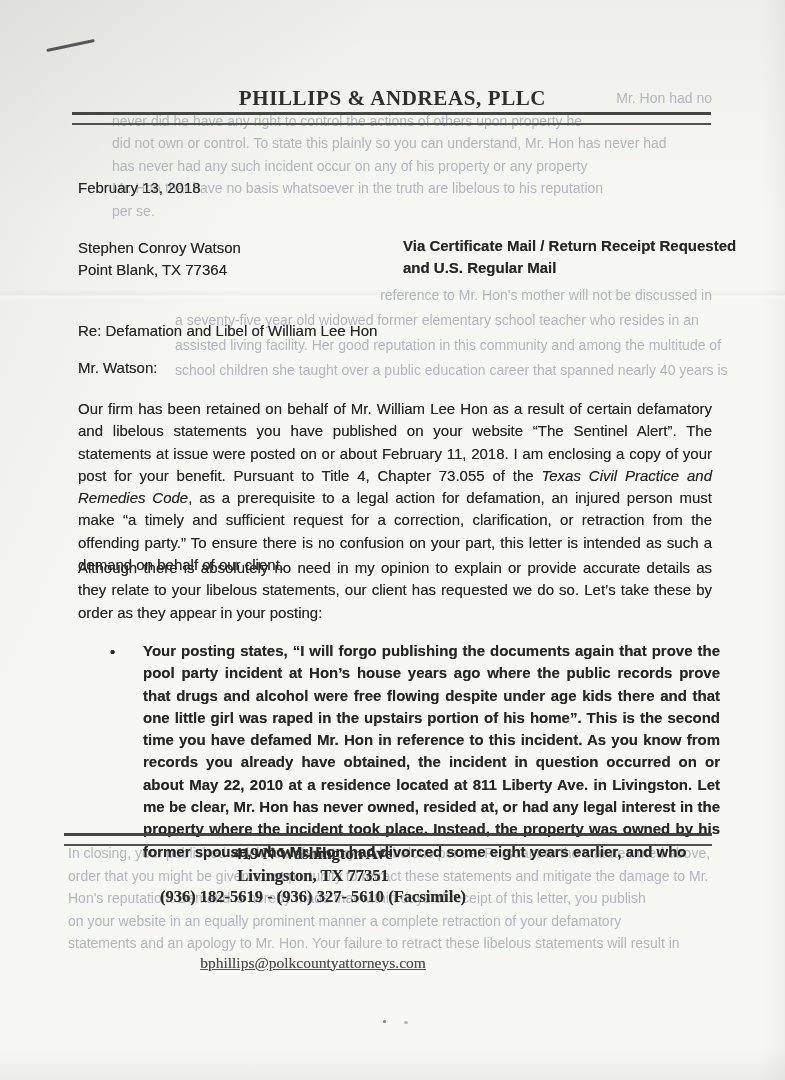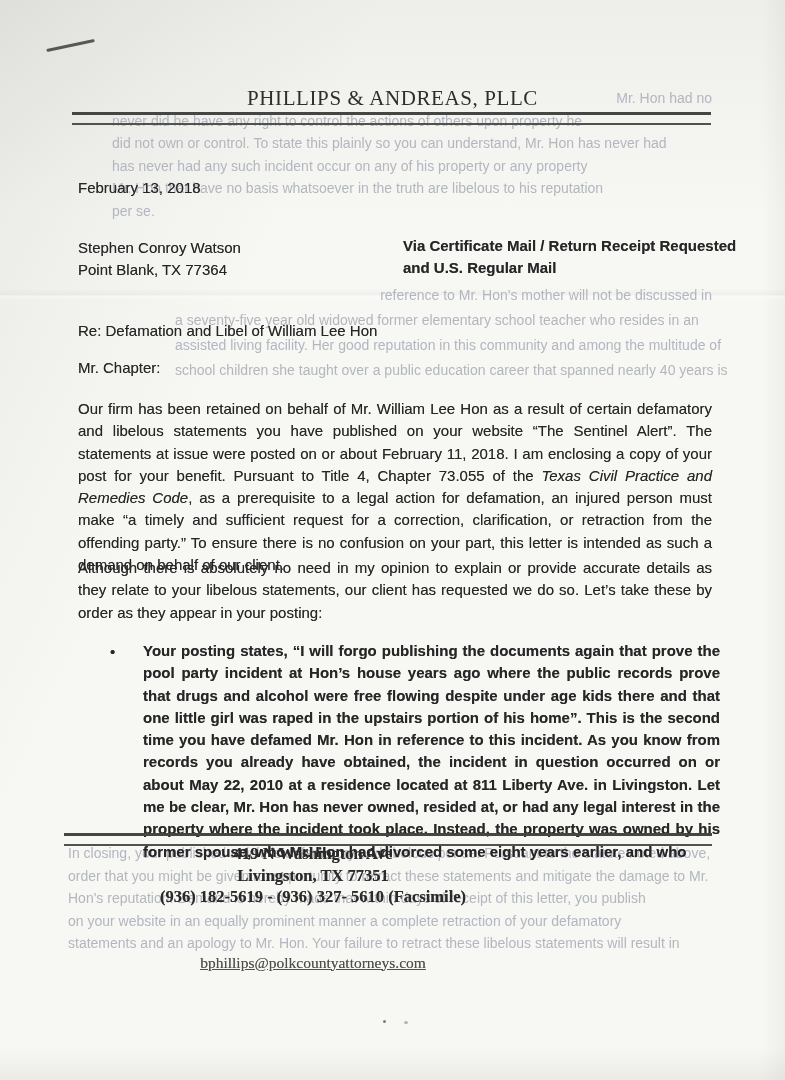--- a/index.html
+++ b/index.html
@@ -27,21 +27,21 @@
   .bleed{color:#b2b7bf;filter:blur(0.45px);z-index:1;font-size:14px;line-height:22.5px;}
   .bleed div{white-space:nowrap;}
   .bleed-top{left:112px;top:87px;width:600px;}
   .bleed-top div:first-child{text-align:right;}
   .bleed-mid{left:175px;top:283px;width:537px;line-height:25px;}
   .bleed-mid div:first-child{text-align:right;}
   .bleed-side{left:185px;top:596px;width:527px;}
   .bleed-bottom{left:68px;top:842px;width:648px;}
   
   .letterhead{left:0;top:86px;width:785px;text-align:center;z-index:2;
-    font-family:"Liberation Serif", serif;font-size:21px;font-weight:400;
+    font-family:"Liberation Serif", serif;font-size:21px;font-weight:700;
     letter-spacing:.6px;color:#2e2e2c;}
   .rule{height:8px;border-top:3px solid #454543;border-bottom:2px solid #51514f;z-index:2;}
   .rule-top{left:72px;top:112px;width:639px;}
   .rule-bottom{left:64px;top:833px;width:648px;}
   
   .txt{font-size:15px;line-height:22.3px;z-index:2;color:#262626;
     text-shadow:0 0 .5px rgba(40,40,40,.55);}
   .date{left:78px;top:177px;}
   .recipient{left:78px;top:237px;}
   .delivery{left:403px;top:235px;font-weight:700;}
@@ -101,21 +101,21 @@
     <div>Point Blank, TX 77364</div>
   </div>
 
   <div class="abs txt re-line">Re: Defamation and Libel of William Lee Hon</div>
 
   <div class="abs txt delivery">
     <div>Via Certificate Mail / Return Receipt Requested</div>
     <div>and U.S. Regular Mail</div>
   </div>
 
-  <div class="abs txt salutation">Mr. Chapter:</div>
+  <div class="abs txt salutation">Mr. Watson:</div>
 
   <div class="abs txt para p1">
     <span>Our firm has been retained on behalf of Mr. William Lee Hon as a result of certain defamatory and libelous statements you have published on your website “The Sentinel Alert”.  The statements at issue were posted on or about February 11, 2018.  I am enclosing a copy of your post for your benefit.  Pursuant to Title 4, Chapter 73.055 of the </span><i>Texas Civil Practice and Remedies Code</i><span>, as a prerequisite to a legal action for defamation, an injured person must make “a timely and sufficient request for a correction, clarification, or retraction from the offending party.”  To ensure there is no confusion on your part, this letter is intended as such a demand on behalf of our client.</span>
   </div>
 
   <div class="abs txt para p2">Although there is absolutely no need in my opinion to explain or provide accurate details as they relate to your libelous statements, our client has requested we do so.  Let’s take these by order as they appear in your posting:</div>
 
   <div class="abs txt bullet-wrap">
     <span class="bullet-marker">•</span>
     <div class="bullet-text">

